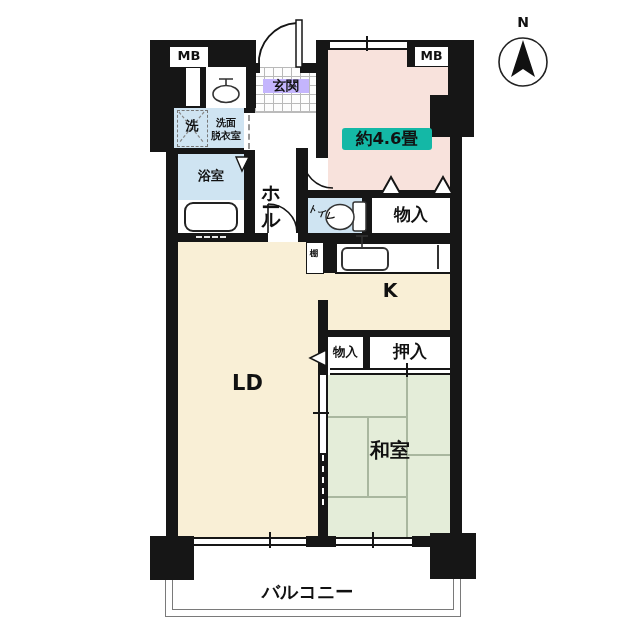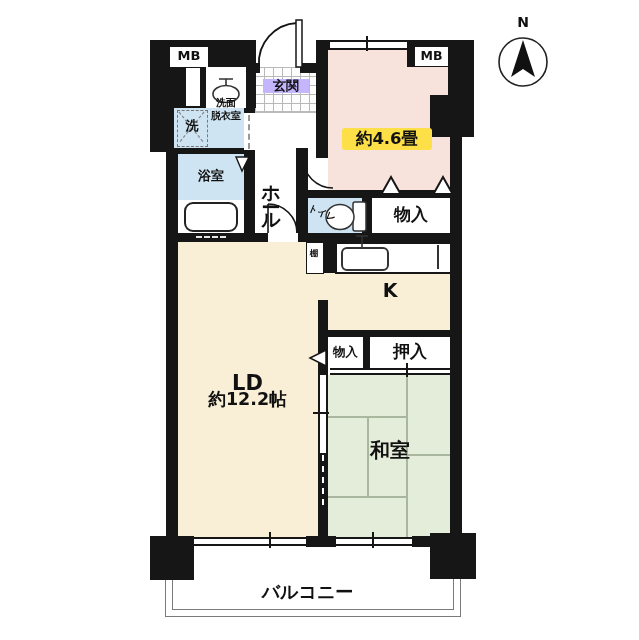--- a/index.html
+++ b/index.html
@@ -159,33 +159,32 @@
 
     <g>
       <circle cx="523" cy="62" r="24" fill="none" stroke="#222" stroke-width="1.6"></circle>
       <polygon points="523,40 511,77 523,69 535,77" fill="#111"></polygon>
     </g>
   </svg>
 
   <div class="lbl" style="left:168px;top:49px;width:42px;font-size:13px;">MB</div>
   <div class="lbl" style="left:413px;top:49px;width:37px;font-size:12.5px;">MB</div>
   <div class="lbl" style="left:263px;top:79px;width:46px;font-size:13px;background:#c4b5fd;">玄関</div>
-  <div class="lbl" style="left:342px;top:128px;width:90px;font-size:16.5px;background:#fde047;border-radius:3px;padding:2px 0;">約4.6畳</div>
+  <div class="lbl" style="left:342px;top:128px;width:90px;font-size:16.5px;background:#14b8a6;border-radius:3px;padding:2px 0;">約4.6畳</div>
   <div class="lbl" style="left:179px;top:119px;width:26px;font-size:13px;">洗</div>
-  <div class="lbl" style="left:206px;top:96px;width:40px;font-size:10px;line-height:1.3;">
+  <div class="lbl" style="left:206px;top:116px;width:40px;font-size:10px;line-height:1.3;">
     <span>洗面</span><br>
     <span>脱衣室</span>
   </div>
   <div class="lbl" style="left:178px;top:169px;width:66px;font-size:13px;">浴室</div>
   <div class="lbl vtext" style="left:261px;top:146px;height:105px;font-size:19px;">ホール</div>
   <div class="lbl" style="left:302px;top:208px;width:40px;font-size:9.5px;transform:rotate(22deg);">トイレ</div>
   <div class="lbl" style="left:372px;top:205px;width:78px;font-size:17px;">物入</div>
   <div class="lbl" style="left:306px;top:249px;width:16px;font-size:8.5px;">棚</div>
   <div class="lbl" style="left:355px;top:280px;width:70px;font-size:19px;">K</div>
   <div class="lbl" style="left:200px;top:364px;width:95px;font-size:21px;margin-top:8px;">LD</div>
-  <div class="lbl" style="left:185px;top:390px;width:125px;font-size:17.5px;">約12.2帖</div>
   <div class="lbl" style="left:328px;top:345px;width:35px;font-size:12.5px;">物入</div>
   <div class="lbl" style="left:370px;top:342px;width:80px;font-size:17px;">押入</div>
   <div class="lbl" style="left:355px;top:439px;width:70px;font-size:20px;">和室</div>
   <div class="lbl" style="left:230px;top:566px;width:155px;font-size:18px;margin-top:16px;">バルコニー</div>
   <div class="lbl" style="left:514px;top:15px;width:18px;font-size:14px;">N</div>
 
 </div>
 
 </body></html>

